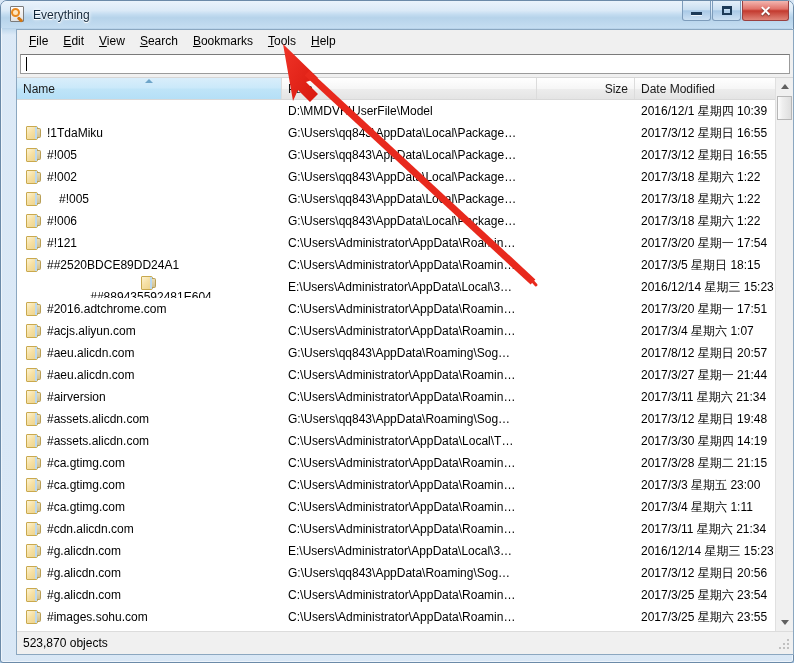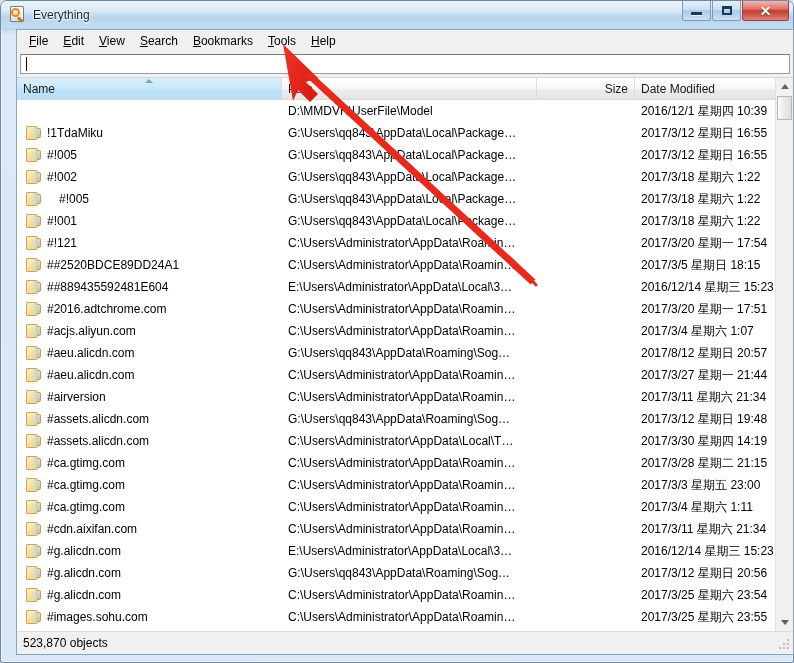--- a/index.html
+++ b/index.html
@@ -540,21 +540,21 @@
                 <span>2017/3/18 星期六 1:22</span>
               </div>
             </div>
             <div class="row">
               <div class="cell name" style="width: 265px;">
                 <div class="folder-icon">
                   <div class="back"></div>
                   <div class="tab"></div>
                   <div class="spine"></div>
                 </div>
-                <span>#!001</span>
+                <span>#!006</span>
               </div>
               <div class="cell path" style="width: 255px;">
                 <span>G:\Users\qq843\AppData\Local\Package…</span>
               </div>
               <div class="cell size align-right" style="width: 98px;">
                 <span></span>
               </div>
               <div class="cell date" style="width: 143px;">
                 <span>2017/3/18 星期六 1:22</span>
               </div>
@@ -591,21 +591,21 @@
                 <span>C:\Users\Administrator\AppData\Roamin…</span>
               </div>
               <div class="cell size align-right" style="width: 98px;">
                 <span></span>
               </div>
               <div class="cell date" style="width: 143px;">
                 <span>2017/3/20 星期一 17:54</span>
               </div>
             </div>
             <div class="row">
-              <div class="cell name" style="width: 265px;">
+              <div class="cell name" style="width: 265px; flex-direction: column;">
                 <div class="folder-icon">
                   <div class="back"></div>
                   <div class="tab"></div>
                   <div class="spine"></div>
                 </div>
                 <span>##889435592481E604</span>
               </div>
               <div class="cell path" style="width: 255px;">
                 <span>C:\Users\Administrator\AppData\Roamin…</span>
               </div>
@@ -806,21 +806,21 @@
                 <span>2017/3/3 星期五 23:00</span>
               </div>
             </div>
             <div class="row">
               <div class="cell name" style="width: 265px;">
                 <div class="folder-icon">
                   <div class="back"></div>
                   <div class="tab"></div>
                   <div class="spine"></div>
                 </div>
-                <span>#cdn.aixifan.com</span>
+                <span>#cdn.alicdn.com</span>
               </div>
               <div class="cell path" style="width: 255px;">
                 <span>C:\Users\Administrator\AppData\Roamin…</span>
               </div>
               <div class="cell size align-right" style="width: 98px;">
                 <span></span>
               </div>
               <div class="cell date" style="width: 143px;">
                 <span>2017/3/4 星期六 1:11</span>
               </div>

